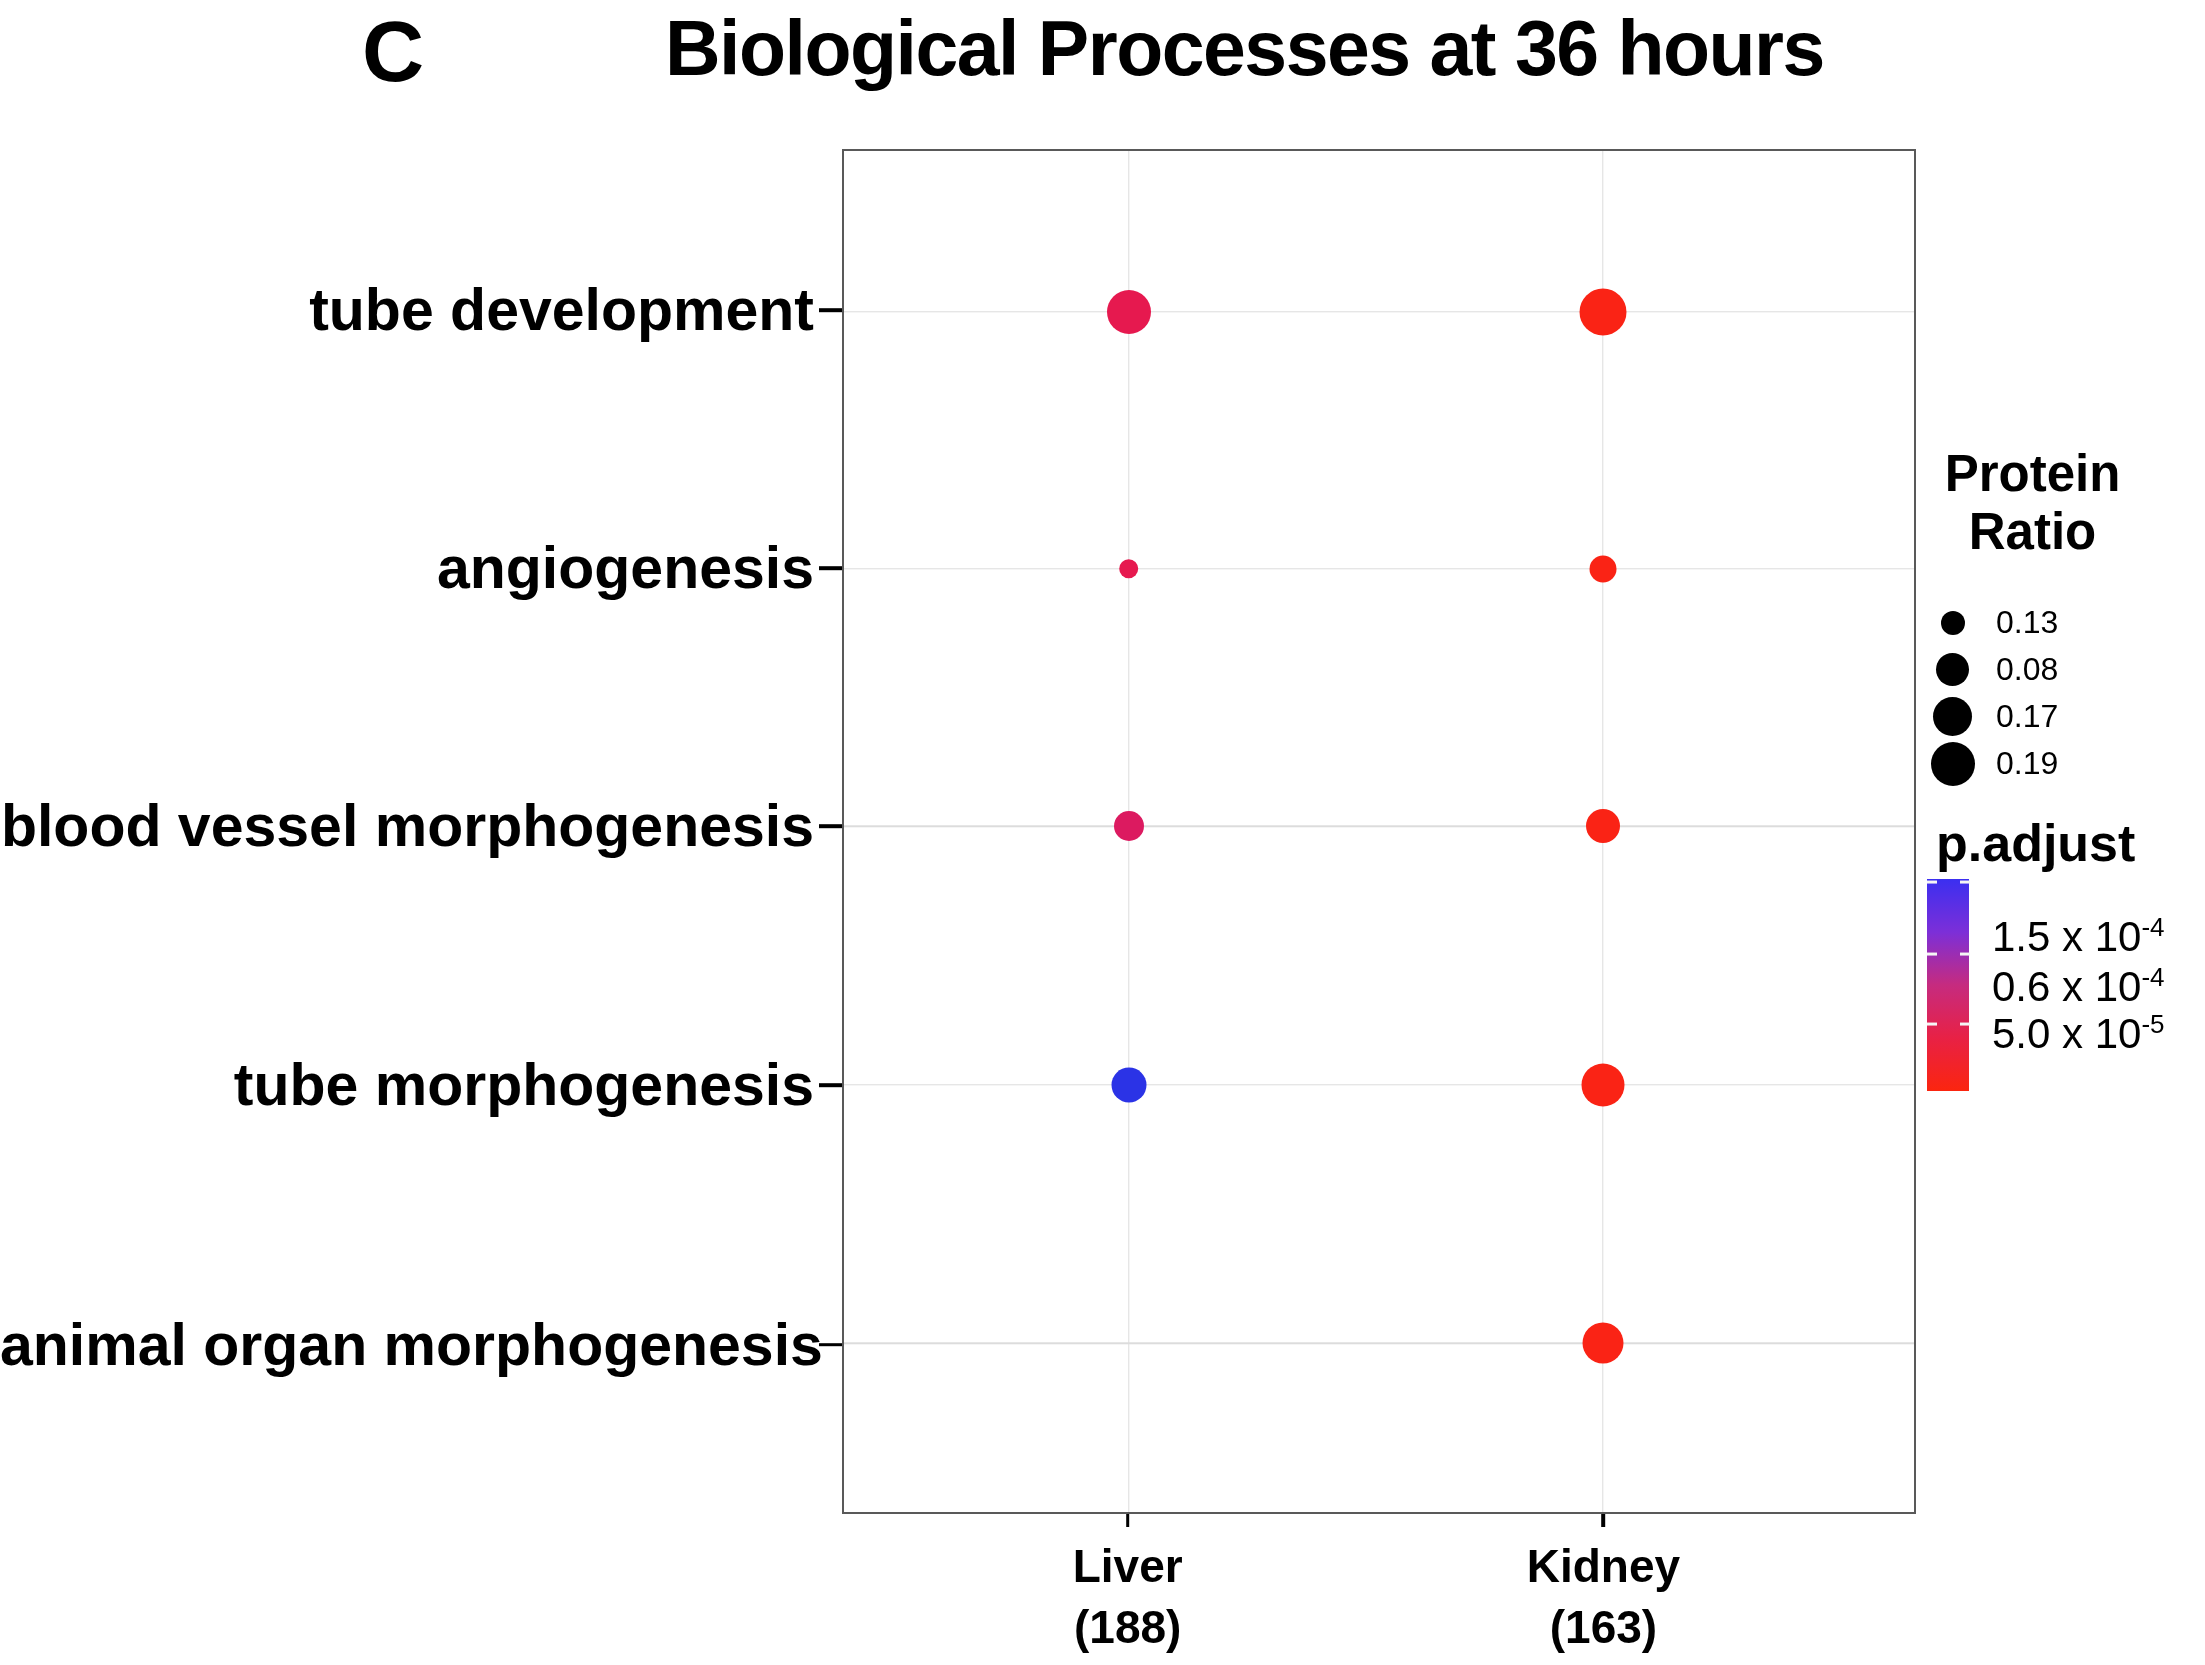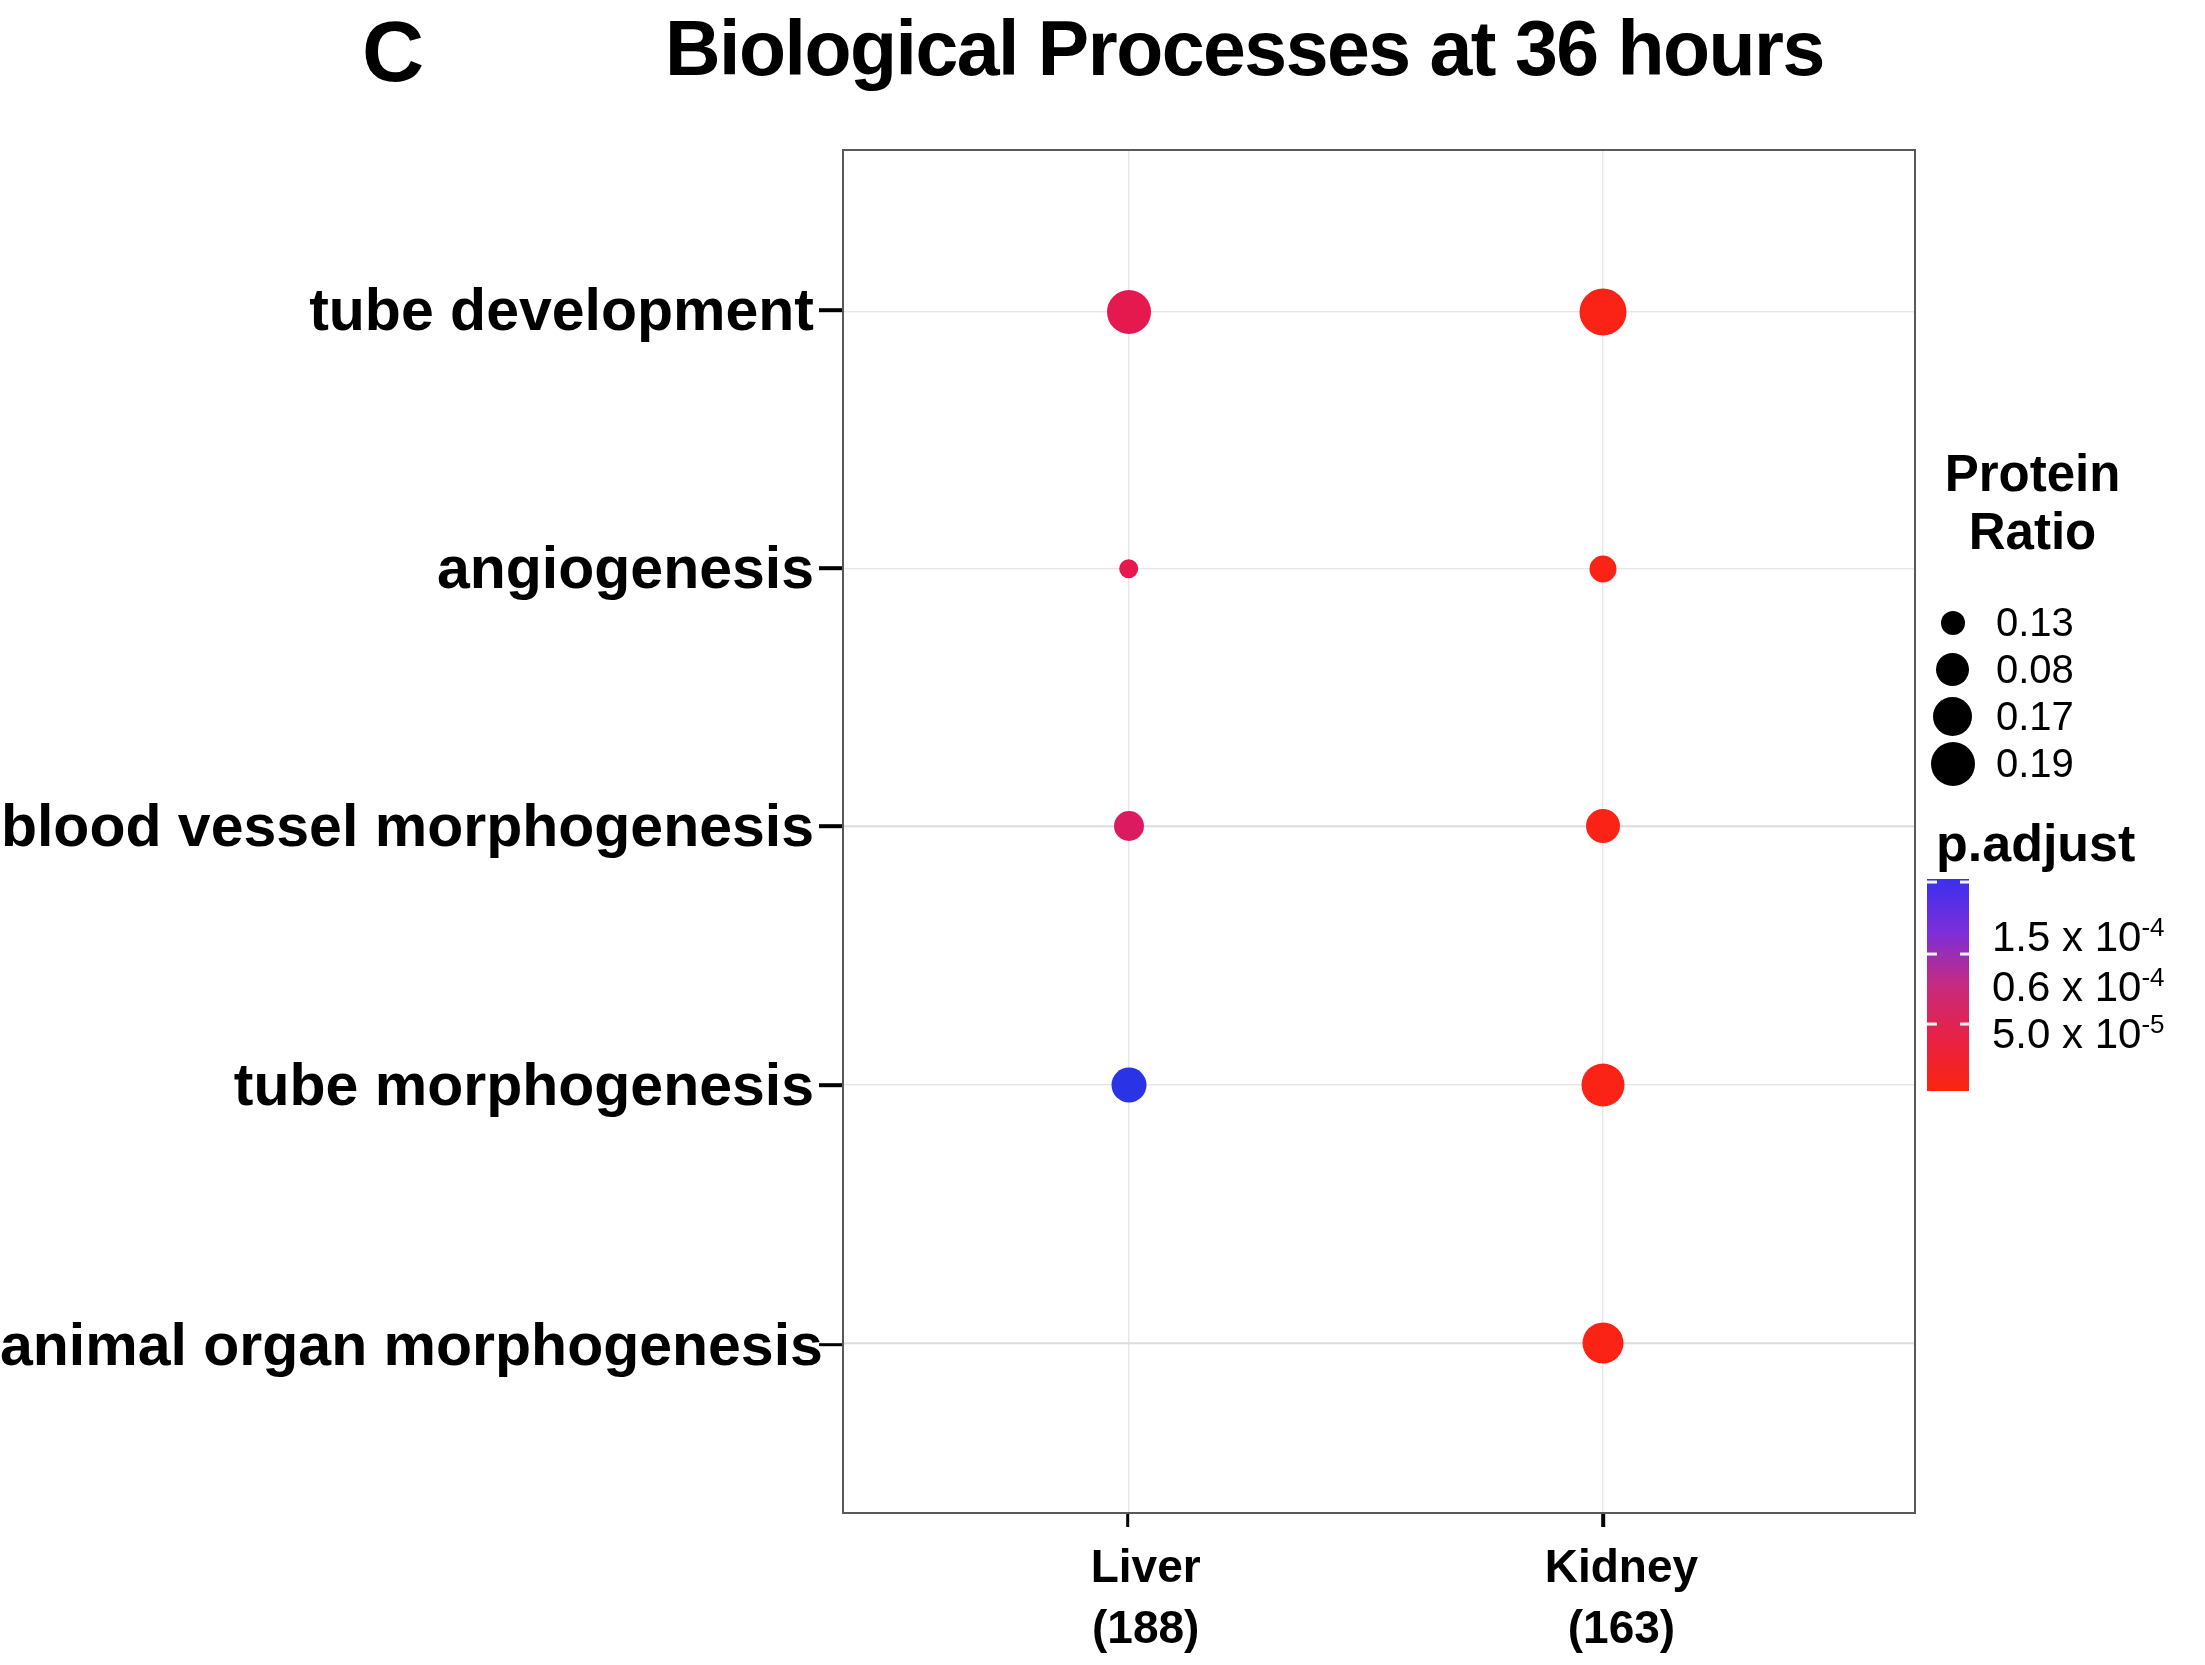--- a/index.html
+++ b/index.html
@@ -15,30 +15,30 @@
   .gridline-v{position:absolute;top:0;height:100%;width:1.5px;background:#dcdcdc;transform:translateX(-0.7px);}
   .dot{position:absolute;border-radius:50%;transform:translate(-50%,-50%);}
 
   
   #yAxisLabels{position:absolute;left:0;top:149px;width:814px;height:1365px;}
   .y-label{position:absolute;right:0;width:100%;text-align:right;transform:translateY(-50%);font-size:59px;font-weight:bold;color:#000;white-space:nowrap;}
   #yTicks{position:absolute;left:819px;top:149px;width:23px;height:1365px;}
   .y-tick{position:absolute;right:0;width:23px;height:3.6px;background:#000;transform:translateY(-50%);}
   #xTicks{position:absolute;left:842px;top:1514px;width:1074px;height:13px;}
   .x-tick{position:absolute;top:0;width:3.6px;height:13px;background:#000;transform:translateX(-50%);}
-  #xAxisLabels{position:absolute;left:860px;top:1536px;width:1074px;height:127px;}
+  #xAxisLabels{position:absolute;left:842px;top:1536px;width:1074px;height:127px;}
   .x-label{position:absolute;top:0;text-align:center;transform:translateX(-50%);font-size:46px;font-weight:bold;color:#000;line-height:61px;white-space:nowrap;}
 
   
   .legend-size-title{position:absolute;left:1920px;top:445px;width:225px;text-align:center;font-size:51px;font-weight:bold;color:#000;line-height:58px;}
   .legend-size-entries{position:absolute;left:1925px;top:599px;}
   .size-entry{display:flex;align-items:center;height:47px;}
   .size-dot-cell{width:55px;display:flex;align-items:center;justify-content:center;}
   .size-dot{border-radius:50%;display:block;}
-  .size-label{font-size:40px;color:#000;margin-left:16px;}
+  .size-label{font-size:32px;color:#000;margin-left:16px;}
 
   
   .legend-color-title{position:absolute;left:1936px;top:813px;font-size:52px;font-weight:bold;color:#000;white-space:nowrap;}
   #colorbar{position:absolute;left:1927px;top:879px;width:42px;height:212px;}
   .cbar-tick{position:absolute;width:9.5px;height:2.9px;background:#f5f5f5;transform:translateY(-50%);}
   .cbar-label{position:absolute;left:1992px;font-size:42px;color:#000;transform:translateY(-50%);white-space:nowrap;}
   .cbar-label sup{font-size:0.62em;}
 </style>
 </head>
 <body>

